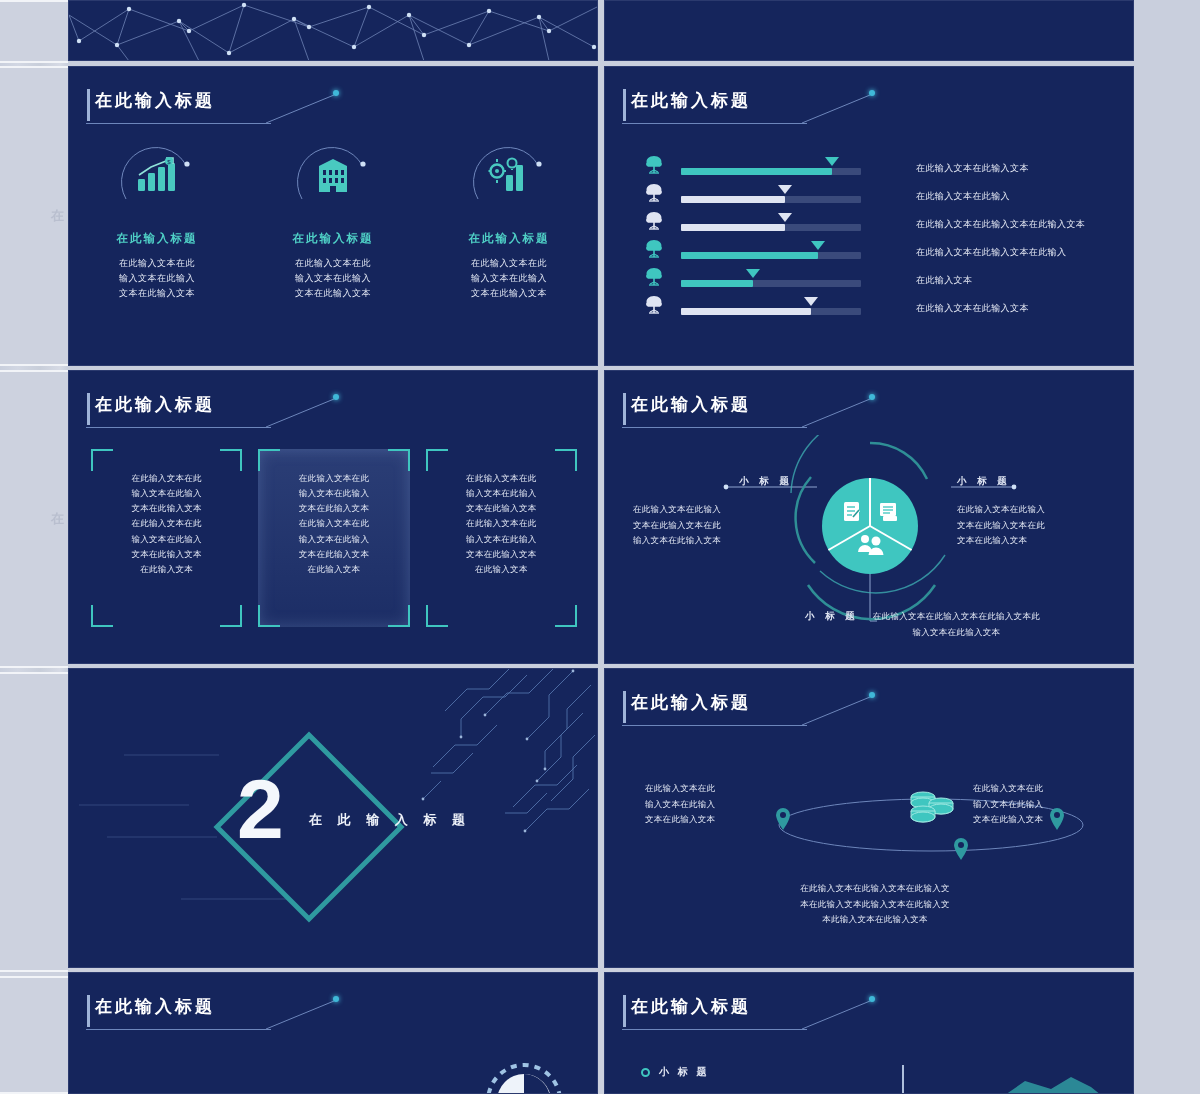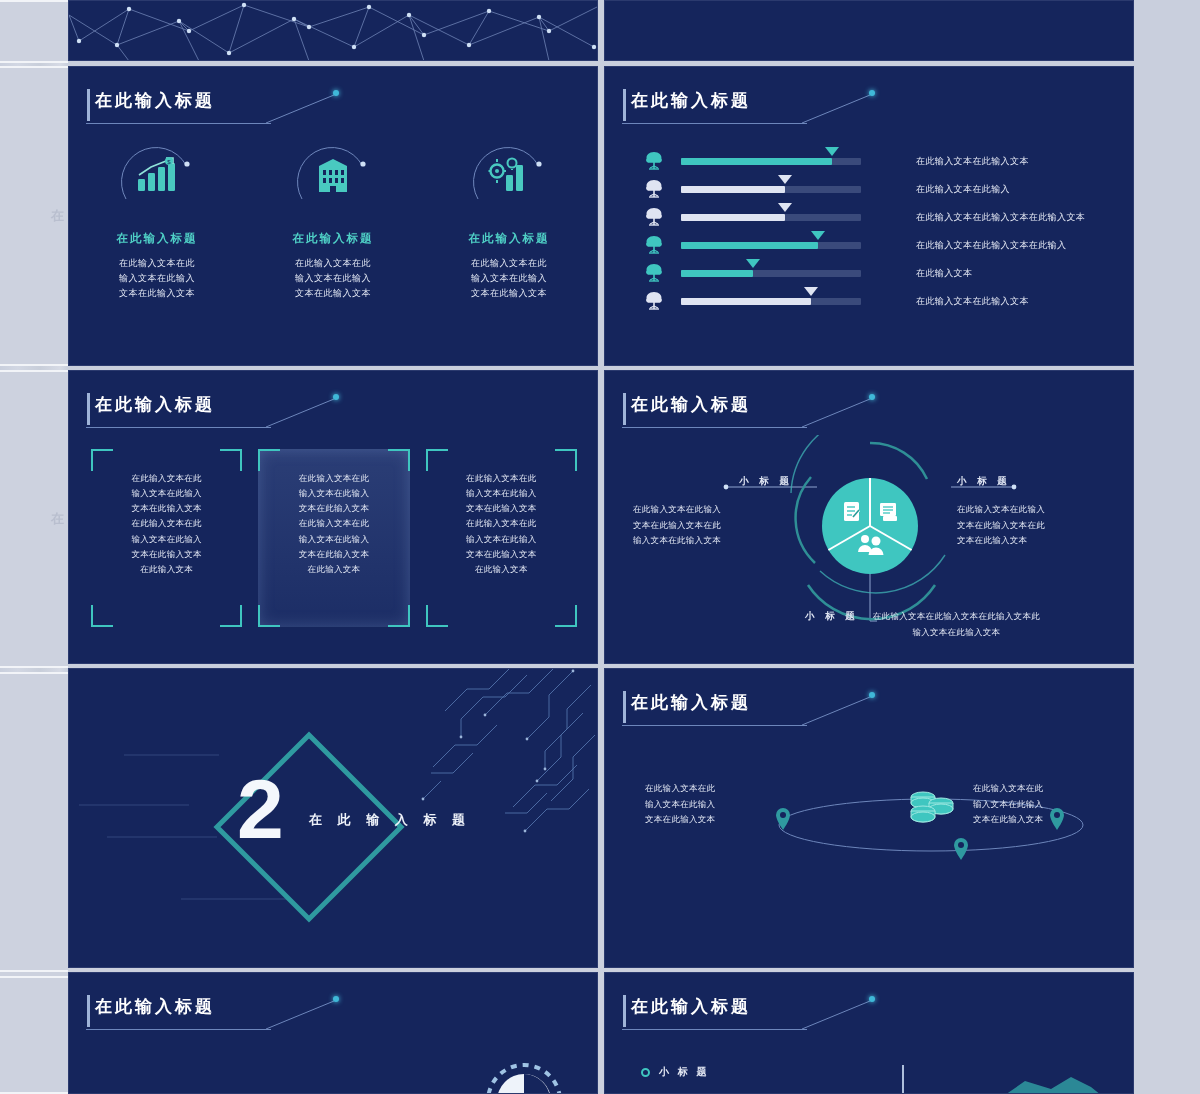--- a/index.html
+++ b/index.html
@@ -65,21 +65,21 @@
                display: flex; }
   .icon-col { flex: 1; text-align: center; }
   .icon-holder { position: relative; width: 86px; height: 72px; margin: 0 auto 20px; }
   .icon-arc { position: absolute; left: 0; top: 0; }
   .icon-glyph { position: absolute; left: 50%; top: 50%; transform: translate(-50%,-50%); }
   .icon-head { font-size: 11.5px; color: #4fd0c6; letter-spacing: 2px; margin-bottom: 10px; font-weight:bold;}
   .icon-body { font-size: 9px; color: #e3e8f4; line-height: 1.65; letter-spacing: .5px; }
 
   
   .bars { position: absolute; left: 34px; top: 80px; width: 470px; }
-  .bar-row { display: flex; align-items: center; height: 28px; }
+  .bar-row { display: flex; align-items: flex-end; height: 28px; }
   .bar-ico { width: 30px; flex: none; display:flex; align-items:center; justify-content:center;}
   .bar-track {
     position: relative; width: 180px; height: 7px; flex: none;
     background: #3a4a7b; border-radius: 1px; margin-left: 12px;
   }
   .bar-fill { position: absolute; left:0; top:0; height: 100%; border-radius: 1px; }
   .bar-mark {
     position: absolute; top: -11px; width: 0; height: 0; margin-left:-7px;
     border-left: 7px solid transparent; border-right: 7px solid transparent;
   }
@@ -592,20 +592,25 @@
       <div class="ell-txt-l sub-p">
         <div>在此输入文本在此</div>
         <div>输入文本在此输入</div>
         <div>文本在此输入文本</div>
       </div>
       <div class="ell-txt-r sub-p">
         <div>在此输入文本在此</div>
         <div>输入文本在此输入</div>
         <div>文本在此输入文本</div>
       </div>
+      <div class="ell-txt-b sub-p">
+        <div>在此输入文本在此输入文本在此输入文</div>
+        <div>本在此输入文本此输入文本在此输入文</div>
+        <div>本此输入文本在此输入文本</div>
+      </div>
     </div>
 
     <div class="slide s-col-l" style="top:972px;height:122px;">
       <div class="title-wrap">
         <div class="bar"></div>
         <div class="title-txt">在此输入标题</div>
         <div class="title-rule"></div>
         <svg class="title-diag">
           <line x1="0" y1="28" x2="68" y2="0" stroke="#6d86bb" stroke-width="1"></line>
         </svg>

